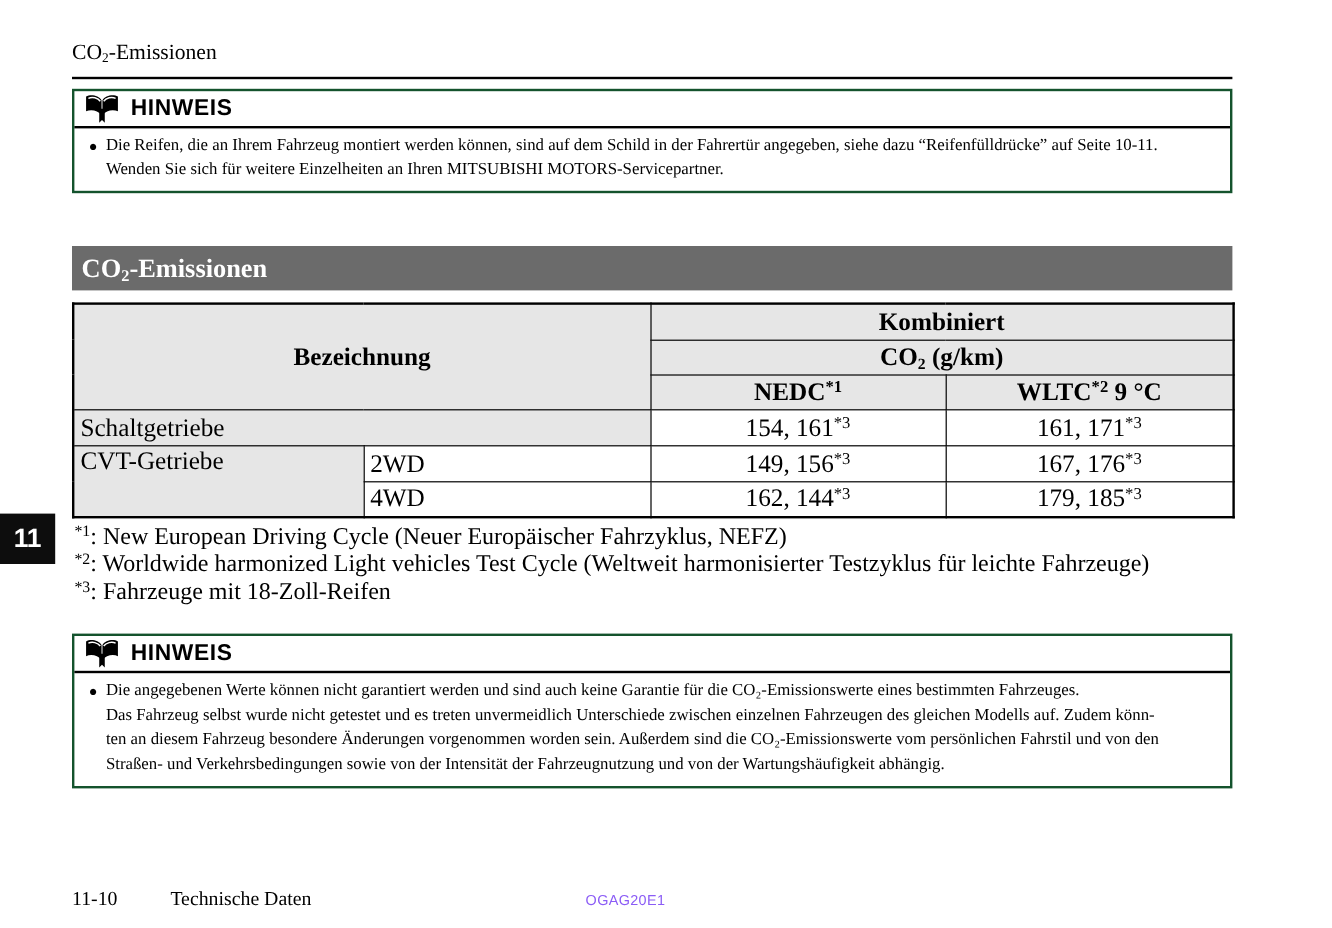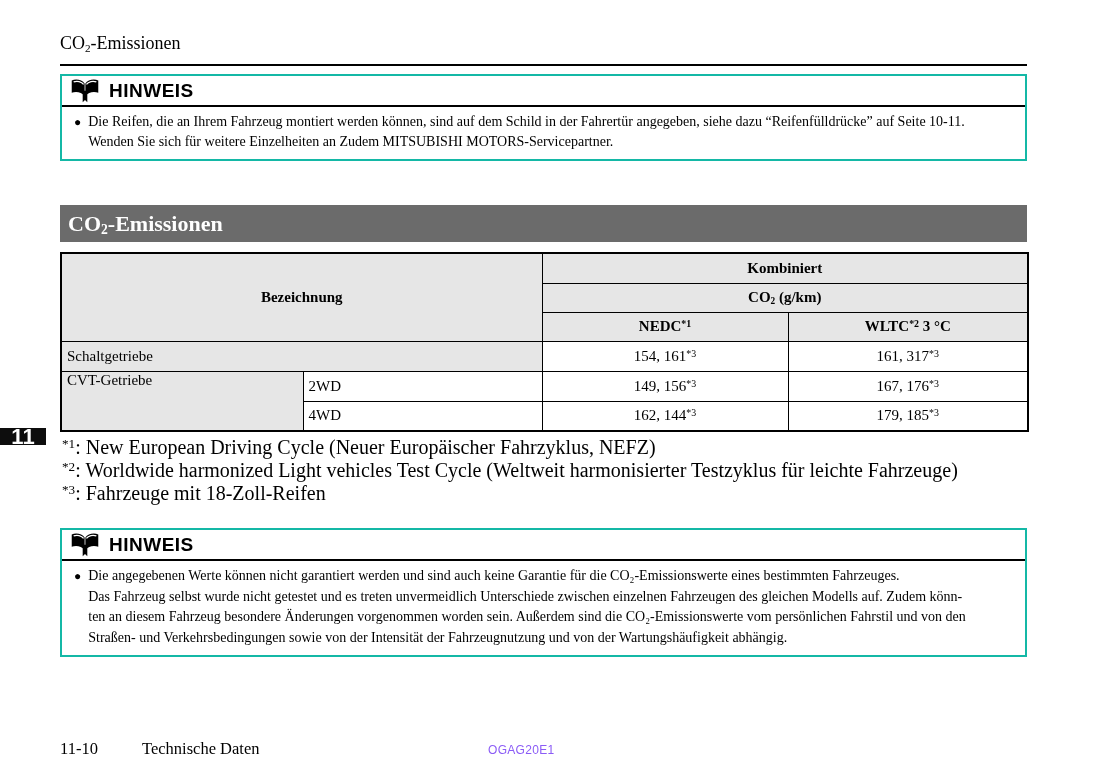--- a/index.html
+++ b/index.html
@@ -13,21 +13,21 @@
     overflow:hidden;
   }
   sub { font-size:0.62em; vertical-align:-0.25em; line-height:0; }
   sup { font-size:0.66em; vertical-align:0.45em; line-height:0; }
 
   
   .running-header { position:absolute; left:60px; top:33px; font-size:18px; }
   .top-rule { position:absolute; left:60px; top:64px; width:967px; height:2px; background:#000; }
 
   
-  .notice { position:absolute; left:60px; width:967px; border:2px solid #14b8a6; background:#fff; }
+  .notice { position:absolute; left:60px; width:967px; border:2px solid #14532d; background:#fff; }
   .notice-top-box { top:74px; }
   .notice-bottom-box { top:528px; }
   .notice-title-row { display:flex; align-items:center; gap:9px; padding:3px 8px 3px 8px; border-bottom:2px solid #000; height:31px; }
   .notice-title {
     font-family:"Liberation Sans","DejaVu Sans",sans-serif;
     font-weight:bold; font-size:19px; letter-spacing:0.5px;
   }
   .book-icon { width:30px; height:25px; flex:0 0 auto; }
   .notice-body { display:flex; gap:7px; padding:5px 6px 7px 12px; overflow:hidden; }
   .bullet { font-size:12px; line-height:20px; flex:0 0 auto; }
@@ -38,36 +38,36 @@
   
   .section-bar {
     position:absolute; left:60px; top:205px; width:967px; height:37px;
     background:#6b6b6b; color:#fff;
     display:flex; align-items:center; padding-left:8px;
     font-weight:bold; font-size:22px;
   }
 
   
   table.emissions { position:absolute; left:60px; top:252px; width:967px; border-collapse:collapse; table-layout:fixed; border:2px solid #000; }
-  table.emissions td { border:1px solid #000; font-size:15px; padding:0 5px; }
+  table.emissions td { border:1px solid #000; font-size:21px; padding:0 5px; }
   td.hdr { background:#e6e6e6; font-weight:bold; text-align:center; }
   td.lbl { background:#e6e6e6; text-align:left; }
   td.lbl-top { vertical-align:top; padding-top:5px; }
   td.variant { background:#fff; text-align:left; }
   td.val { text-align:center; }
   tr.r1 { height:30px; } tr.r2 { height:29px;margin-left:24px; } tr.r3 { height:29px;margin-top:40px; }
   tr.rb { height:30px; }
 
   
   .footnotes { position:absolute; left:62px; top:436px; font-size:20px; }
   .footnote { line-height:23px; white-space:nowrap; }
 
   
   .chapter-tab {
-    position:absolute; left:0; top:428px; width:46px; height:17px;
+    position:absolute; left:0; top:428px; width:46px; height:42px;
     background:#0d0d0d; color:#fff;
     font-family:"Liberation Sans","DejaVu Sans",sans-serif;
     font-weight:bold; font-size:22px;
     display:flex; align-items:center; justify-content:center;
   }
 
   
   .footer { position:absolute; left:0; top:739px; width:1110px; height:24px; }
   .footer-pageno { position:absolute; left:60px; font-size:16.5px; }
   .footer-section { position:absolute; left:142px; font-size:16.5px; }
@@ -93,21 +93,21 @@
         <path d="M13.5 6.6 C11.5 3.6 6.5 2.6 3.2 4.1" stroke="#fff" stroke-width="1.3" fill="none"></path>
         <path d="M16.5 6.6 C18.5 3.6 23.5 2.6 26.8 4.1" stroke="#fff" stroke-width="1.3" fill="none"></path>
         <path d="M12.6 13.2 L17.4 13.2 L17.4 25.2 L15 22.8 L12.6 25.2 Z" fill="#000"></path>
       </svg>
       <span class="notice-title">HINWEIS</span>
     </div>
     <div class="notice-body">
       <span class="bullet">●</span>
       <div class="notice-lines">
         <div class="notice-line">Die Reifen, die an Ihrem Fahrzeug montiert werden können, sind auf dem Schild in der Fahrertür angegeben, siehe dazu “Reifenfülldrücke” auf Seite 10-11.</div>
-        <div class="notice-line">Wenden Sie sich für weitere Einzelheiten an Zudem MITSUBISHI MOTORS-Servicepartner.</div>
+        <div class="notice-line">Wenden Sie sich für weitere Einzelheiten an Ihren MITSUBISHI MOTORS-Servicepartner.</div>
       </div>
     </div>
   </div>
 
   <div class="section-bar">
       <span><span>CO</span><sub>2</sub><span>-Emissionen</span></span>
     </div>
 
   <table class="emissions">
     <colgroup>
@@ -119,26 +119,26 @@
     <tbody>
         <tr class="r1">
       <td class="hdr" colspan="2" rowspan="3">Bezeichnung</td>
       <td class="hdr" colspan="2">Kombiniert</td>
     </tr>
     <tr class="r2">
       <td class="hdr" colspan="2"><span>CO</span><sub>2</sub><span> (g/km)</span></td>
     </tr>
     <tr class="r3">
       <td class="hdr"><span>NEDC</span><sup>*1</sup></td>
-      <td class="hdr"><span>WLTC</span><sup>*2</sup><span> 3 °C</span></td>
+      <td class="hdr"><span>WLTC</span><sup>*2</sup><span> 9 °C</span></td>
     </tr>
     <tr class="rb">
       <td class="lbl" colspan="2">Schaltgetriebe</td>
       <td class="val"><span>154, 161</span><sup>*3</sup></td>
-      <td class="val"><span>161, 317</span><sup>*3</sup></td>
+      <td class="val"><span>161, 171</span><sup>*3</sup></td>
     </tr>
     <tr class="rb">
       <td class="lbl lbl-top" rowspan="2">CVT-Getriebe</td>
       <td class="variant">2WD</td>
       <td class="val"><span>149, 156</span><sup>*3</sup></td>
       <td class="val"><span>167, 176</span><sup>*3</sup></td>
     </tr>
     <tr class="rb">
       <td class="variant">4WD</td>
       <td class="val"><span>162, 144</span><sup>*3</sup></td>

